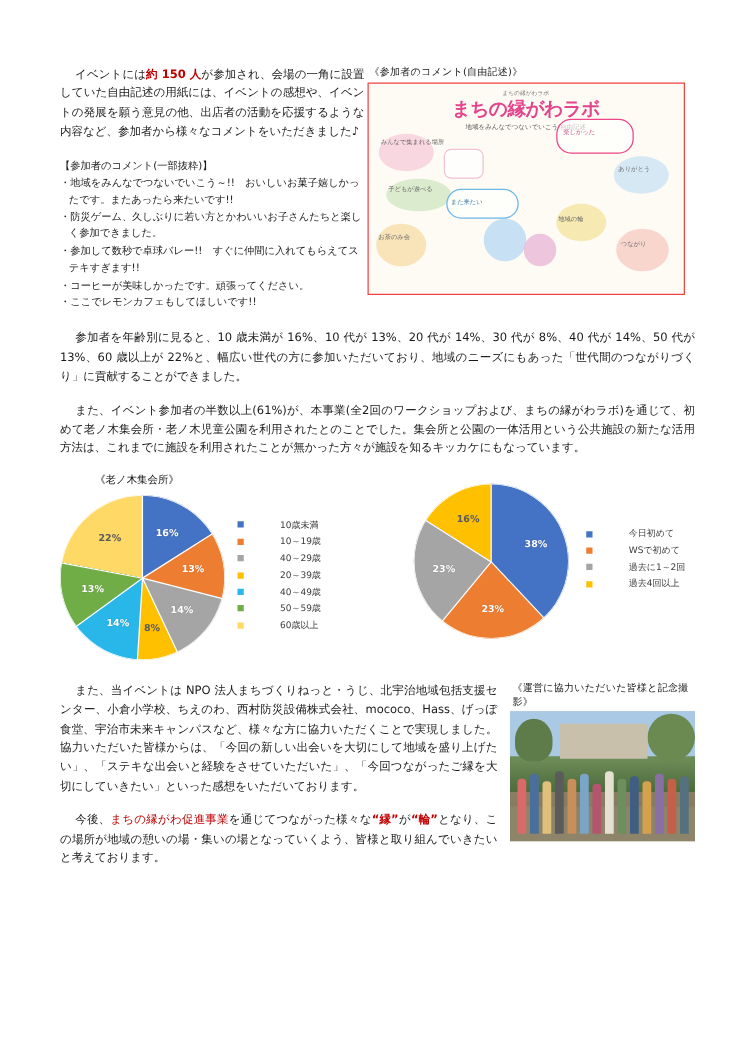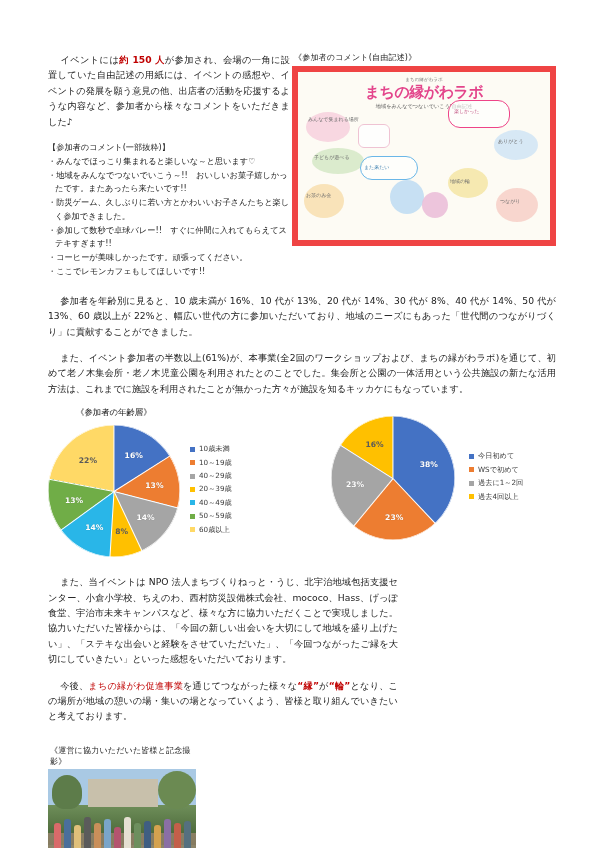--- a/index.html
+++ b/index.html
@@ -37,21 +37,21 @@
   .cmt-list{list-style:none;margin:0;padding:0;}
   .cmt-list li{
     font-size:8.2px;line-height:13.4px;color:#1a1a1a;
     padding-left:7px;text-indent:-7px;margin-bottom:.5px;
     font-family:"DejaVu Sans","Liberation Sans",sans-serif;
   }
 
   
   .board{
     position:relative;width:252px;height:168px;background:#fdfbf4;
-    border:6px solid #ef4444;overflow:hidden;
+    border:1px solid #ef4444;overflow:hidden;
   }
   .board .bhead{
     position:absolute;left:50%;top:5px;transform:translateX(-50%);
     text-align:center;font-size:6px;color:#444;width:100%;
   }
   .board .btitle{
     font-size:15px;font-weight:bold;color:#e3458a;letter-spacing:-.5px;
     margin-top:1px;text-shadow:0 0 1px #fff;
   }
   .board .bsub{font-size:5.2px;color:#555;margin-top:1px;}
@@ -72,29 +72,29 @@
   .chart-body{display:flex;align-items:center;height:142px;}
   .pie-wrap{position:relative;}
   .pie{border-radius:50%;}
   .pie-label{
     position:absolute;font-size:7.6px;color:#ffffff;font-weight:600;
     transform:translate(-50%,-50%);text-shadow:0 0 1px rgba(0,0,0,.25);
     font-family:"DejaVu Sans","Liberation Sans",sans-serif;
   }
   .pie-label.dark{color:#5a5a5a;text-shadow:none;}
   .legend{margin-left:10px;}
-  .legend-item{display:flex;align-items:center;margin-bottom:3.4px;}
+  .legend-item{display:flex;align-items:center;margin-bottom:3.4px;gap:25px;}
   .legend-sw{width:5px;height:5px;margin-right:4px;flex:none;}
   .legend-tx{
     font-size:7.2px;color:#3c3c3c;white-space:nowrap;
     font-family:"DejaVu Sans","Liberation Sans",sans-serif;
   }
 
   
-  .bot-row{display:flex;gap:10px;align-items:flex-start;margin-top:12px;flex-direction:column;}
+  .bot-row{display:flex;gap:10px;align-items:flex-start;margin-top:12px;}
   .bot-left{width:350px;}
   .bot-right{width:148px;}
   .photo{
     position:relative;width:148px;height:104px;overflow:hidden;
     background:linear-gradient(#9fc5e8 0%,#9fc5e8 34%,#6f8f5a 34%,#4e6b3c 62%,#8a7f63 62%,#7a7059 100%);
   }
   .ph-el{position:absolute;}
   .ph-person{position:absolute;bottom:6px;width:7px;border-radius:3px 3px 0 0;}
 </style>
 </head>
@@ -103,21 +103,20 @@
 <div class="page">
   <div class="doc">
 
     <div class="top-row">
 
       <div class="top-left">
         <p class="para"><span class="ind"></span><span>イベントには</span><span class="redb">約 150 人</span><span>が参加され、会場の一角に設置していた自由記述の用紙には、イベントの感想や、イベントの発展を願う意見の他、出店者の活動を応援するような内容など、参加者から様々なコメントをいただきました♪</span></p>
 
         <p class="cmt-head">【参加者のコメント(一部抜粋)】</p>
         <ul class="cmt-list">
-          <li>・みんなでほっこり集まれると楽しいな～と思います♡</li>
           <li>・地域をみんなでつないでいこう～!!　おいしいお菓子嬉しかったです。またあったら来たいです!!</li>
           <li>・防災ゲーム、久しぶりに若い方とかわいいお子さんたちと楽しく参加できました。</li>
           <li>・参加して数秒で卓球バレー!!　すぐに仲間に入れてもらえてステキすぎます!!</li>
           <li>・コーヒーが美味しかったです。頑張ってください。</li>
           <li>・ここでレモンカフェもしてほしいです!!</li>
         </ul>
       </div>
 
       <div class="top-right">
         <p class="cap">《参加者のコメント(自由記述)》</p>
@@ -153,21 +152,21 @@
       </div>
     </div>
 
     <p class="para" style="margin-top:14px;"><span class="ind"></span><span>参加者を年齢別に見ると、10 歳未満が 16%、10 代が 13%、20 代が 14%、30 代が 8%、40 代が 14%、50 代が 13%、60 歳以上が 22%と、幅広い世代の方に参加いただいており、地域のニーズにもあった「世代間のつながりづくり」に貢献することができました。</span></p>
 
     <p class="para"><span class="ind"></span><span>また、イベント参加者の半数以上(61%)が、本事業(全2回のワークショップおよび、まちの縁がわラボ)を通じて、初めて老ノ木集会所・老ノ木児童公園を利用されたとのことでした。集会所と公園の一体活用という公共施設の新たな活用方法は、これまでに施設を利用されたことが無かった方々が施設を知るキッカケにもなっています。</span></p>
 
     <div class="charts">
 
       <div class="chart-box">
-        <p class="chart-title">《参加者の年齢層》</p>
+        <p class="chart-title">《老ノ木集会所》</p>
         <div class="chart-body">
           <div class="pie-wrap">
             <div class="pie" id="pie0" style="width: 132px; height: 132px; background: conic-gradient(rgb(68, 114, 196) 0deg, rgb(68, 114, 196) 57.6deg, rgb(237, 125, 49) 57.6deg, rgb(237, 125, 49) 104.4deg, rgb(165, 165, 165) 104.4deg, rgb(165, 165, 165) 154.8deg, rgb(255, 192, 0) 154.8deg, rgb(255, 192, 0) 183.6deg, rgb(41, 182, 232) 183.6deg, rgb(41, 182, 232) 234deg, rgb(112, 173, 71) 234deg, rgb(112, 173, 71) 280.8deg, rgb(255, 217, 102) 280.8deg, rgb(255, 217, 102) 360deg); box-shadow: rgb(255, 255, 255) 0px 0px 0px 0.6px inset;"></div>
             <div id="pie0labels">
                 <div class="pie-label" style="left: 85.7134px; top: 30.1415px;">16%</div>
                 <div style="position: absolute; left: 66px; top: 66px; width: 66px; height: 1.1px; background: rgb(255, 255, 255); transform-origin: 0px 50%; transform: rotate(-90deg);"></div>
                 <div class="pie-label" style="left: 106.416px; top: 59.5987px;">13%</div>
                 <div style="position: absolute; left: 66px; top: 66px; width: 66px; height: 1.1px; background: rgb(255, 255, 255); transform-origin: 0px 50%; transform: rotate(-32.4deg);"></div>
                 <div class="pie-label" style="left: 97.5294px; top: 92.0834px;">14%</div>
                 <div style="position: absolute; left: 66px; top: 66px; width: 66px; height: 1.1px; background: rgb(255, 255, 255); transform-origin: 0px 50%; transform: rotate(14.4deg);"></div>

